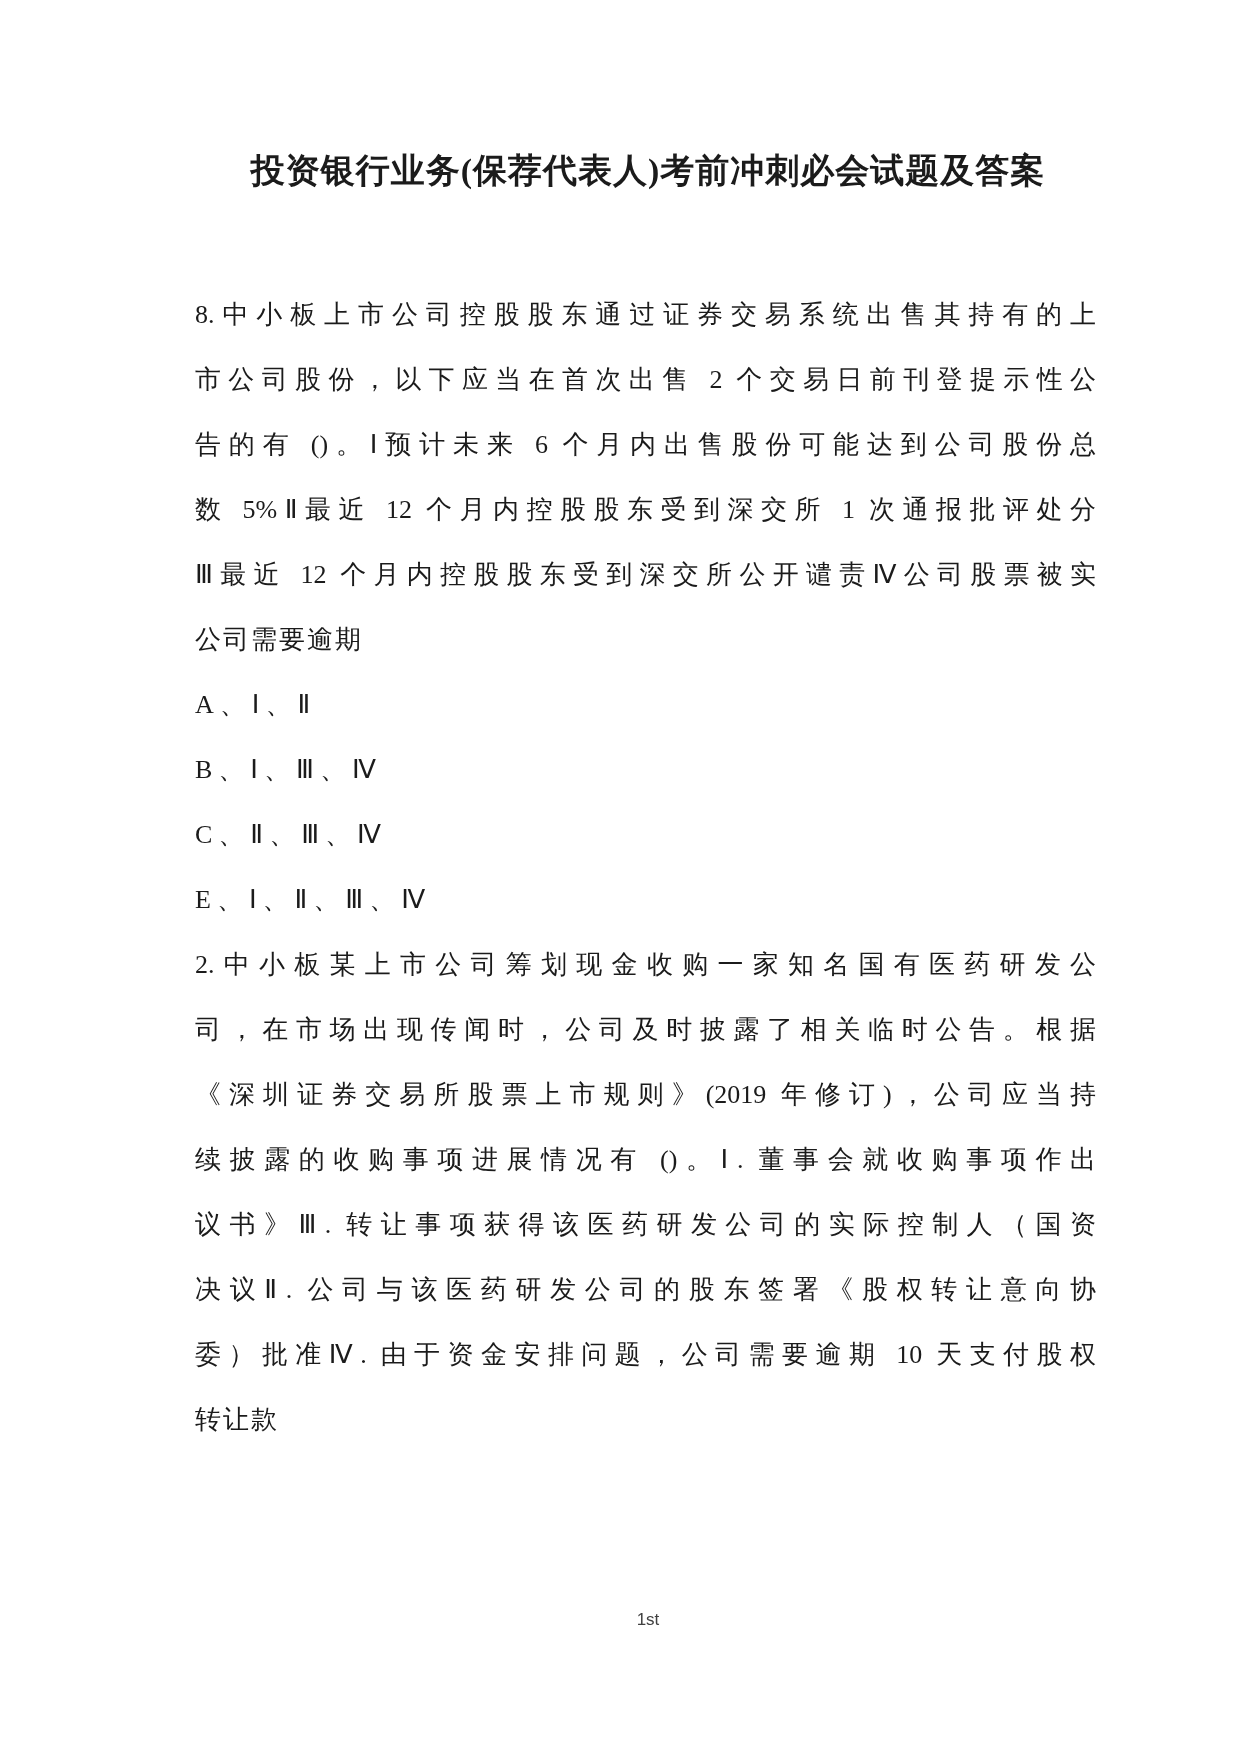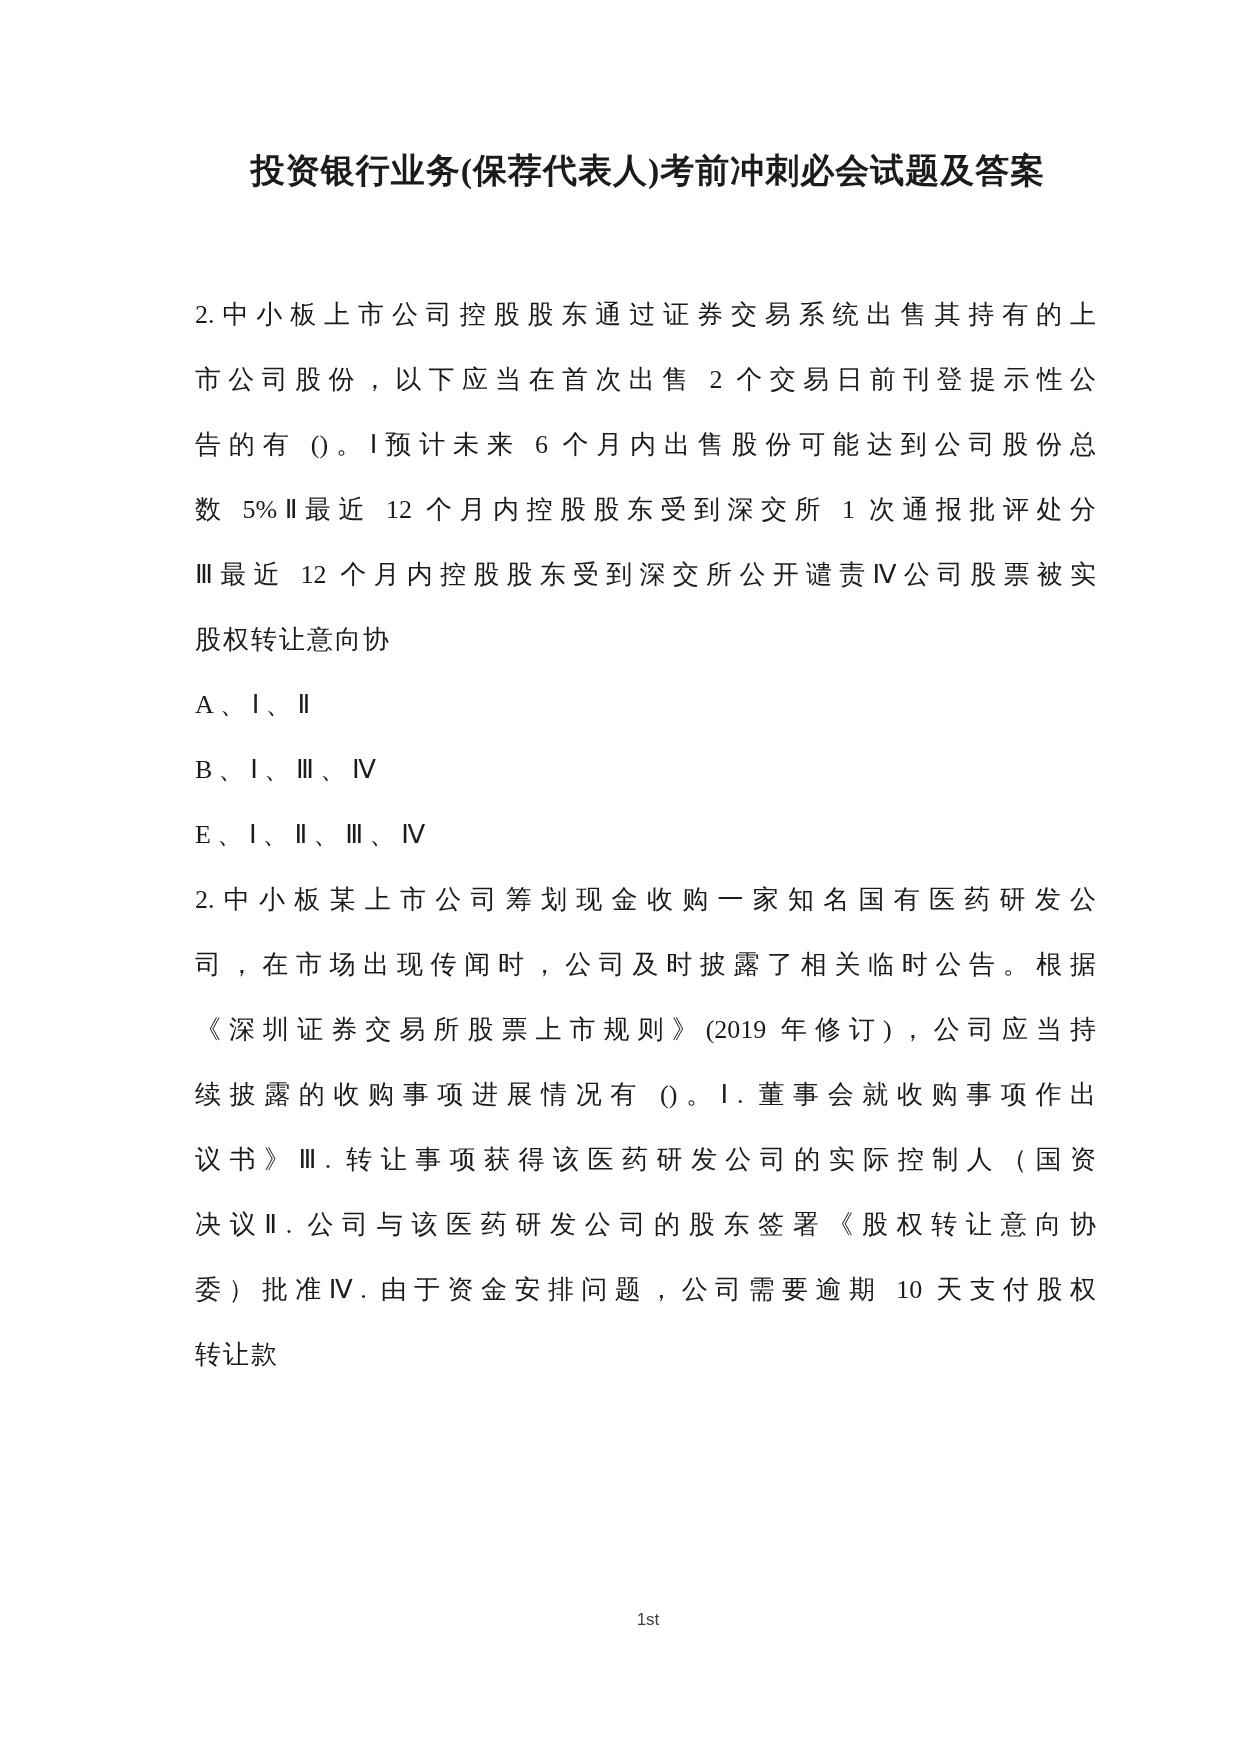--- a/index.html
+++ b/index.html
@@ -61,29 +61,30 @@
 </style>
 </head>
 <body>
 
 <div class="page">
 
   <div class="doc-title">投资银行业务(保荐代表人)考前冲刺必会试题及答案</div>
 
   <div class="content">
 
-    <div class="line just">2.中小板上市公司控股股东通过证券交易系统出售其持有的上</div>
+    <div class="line just">8.中小板上市公司控股股东通过证券交易系统出售其持有的上</div>
     <div class="line just">市公司股份，以下应当在首次出售 2 个交易日前刊登提示性公</div>
     <div class="line just">告的有 ()。Ⅰ预计未来 6 个月内出售股份可能达到公司股份总</div>
     <div class="line just">数 5%Ⅱ最近 12 个月内控股股东受到深交所 1 次通报批评处分</div>
     <div class="line just">Ⅲ最近 12 个月内控股股东受到深交所公开谴责Ⅳ公司股票被实</div>
-    <div class="line short">股权转让意向协</div>
+    <div class="line short">公司需要逾期</div>
 
     <div class="line opt">A、Ⅰ、Ⅱ</div>
     <div class="line opt">B、Ⅰ、Ⅲ、Ⅳ</div>
+    <div class="line opt">C、Ⅱ、Ⅲ、Ⅳ</div>
     <div class="line opt">E、Ⅰ、Ⅱ、Ⅲ、Ⅳ</div>
 
 
     <div class="line just">2.中小板某上市公司筹划现金收购一家知名国有医药研发公</div>
     <div class="line just">司，在市场出现传闻时，公司及时披露了相关临时公告。根据</div>
     <div class="line just">《深圳证券交易所股票上市规则》(2019 年修订)，公司应当持</div>
     <div class="line just">续披露的收购事项进展情况有 ()。Ⅰ. 董事会就收购事项作出</div>
     <div class="line just">议书》Ⅲ. 转让事项获得该医药研发公司的实际控制人（国资</div>
     <div class="line just">决议Ⅱ. 公司与该医药研发公司的股东签署《股权转让意向协</div>
     <div class="line just">委）批准Ⅳ. 由于资金安排问题，公司需要逾期 10 天支付股权</div>

